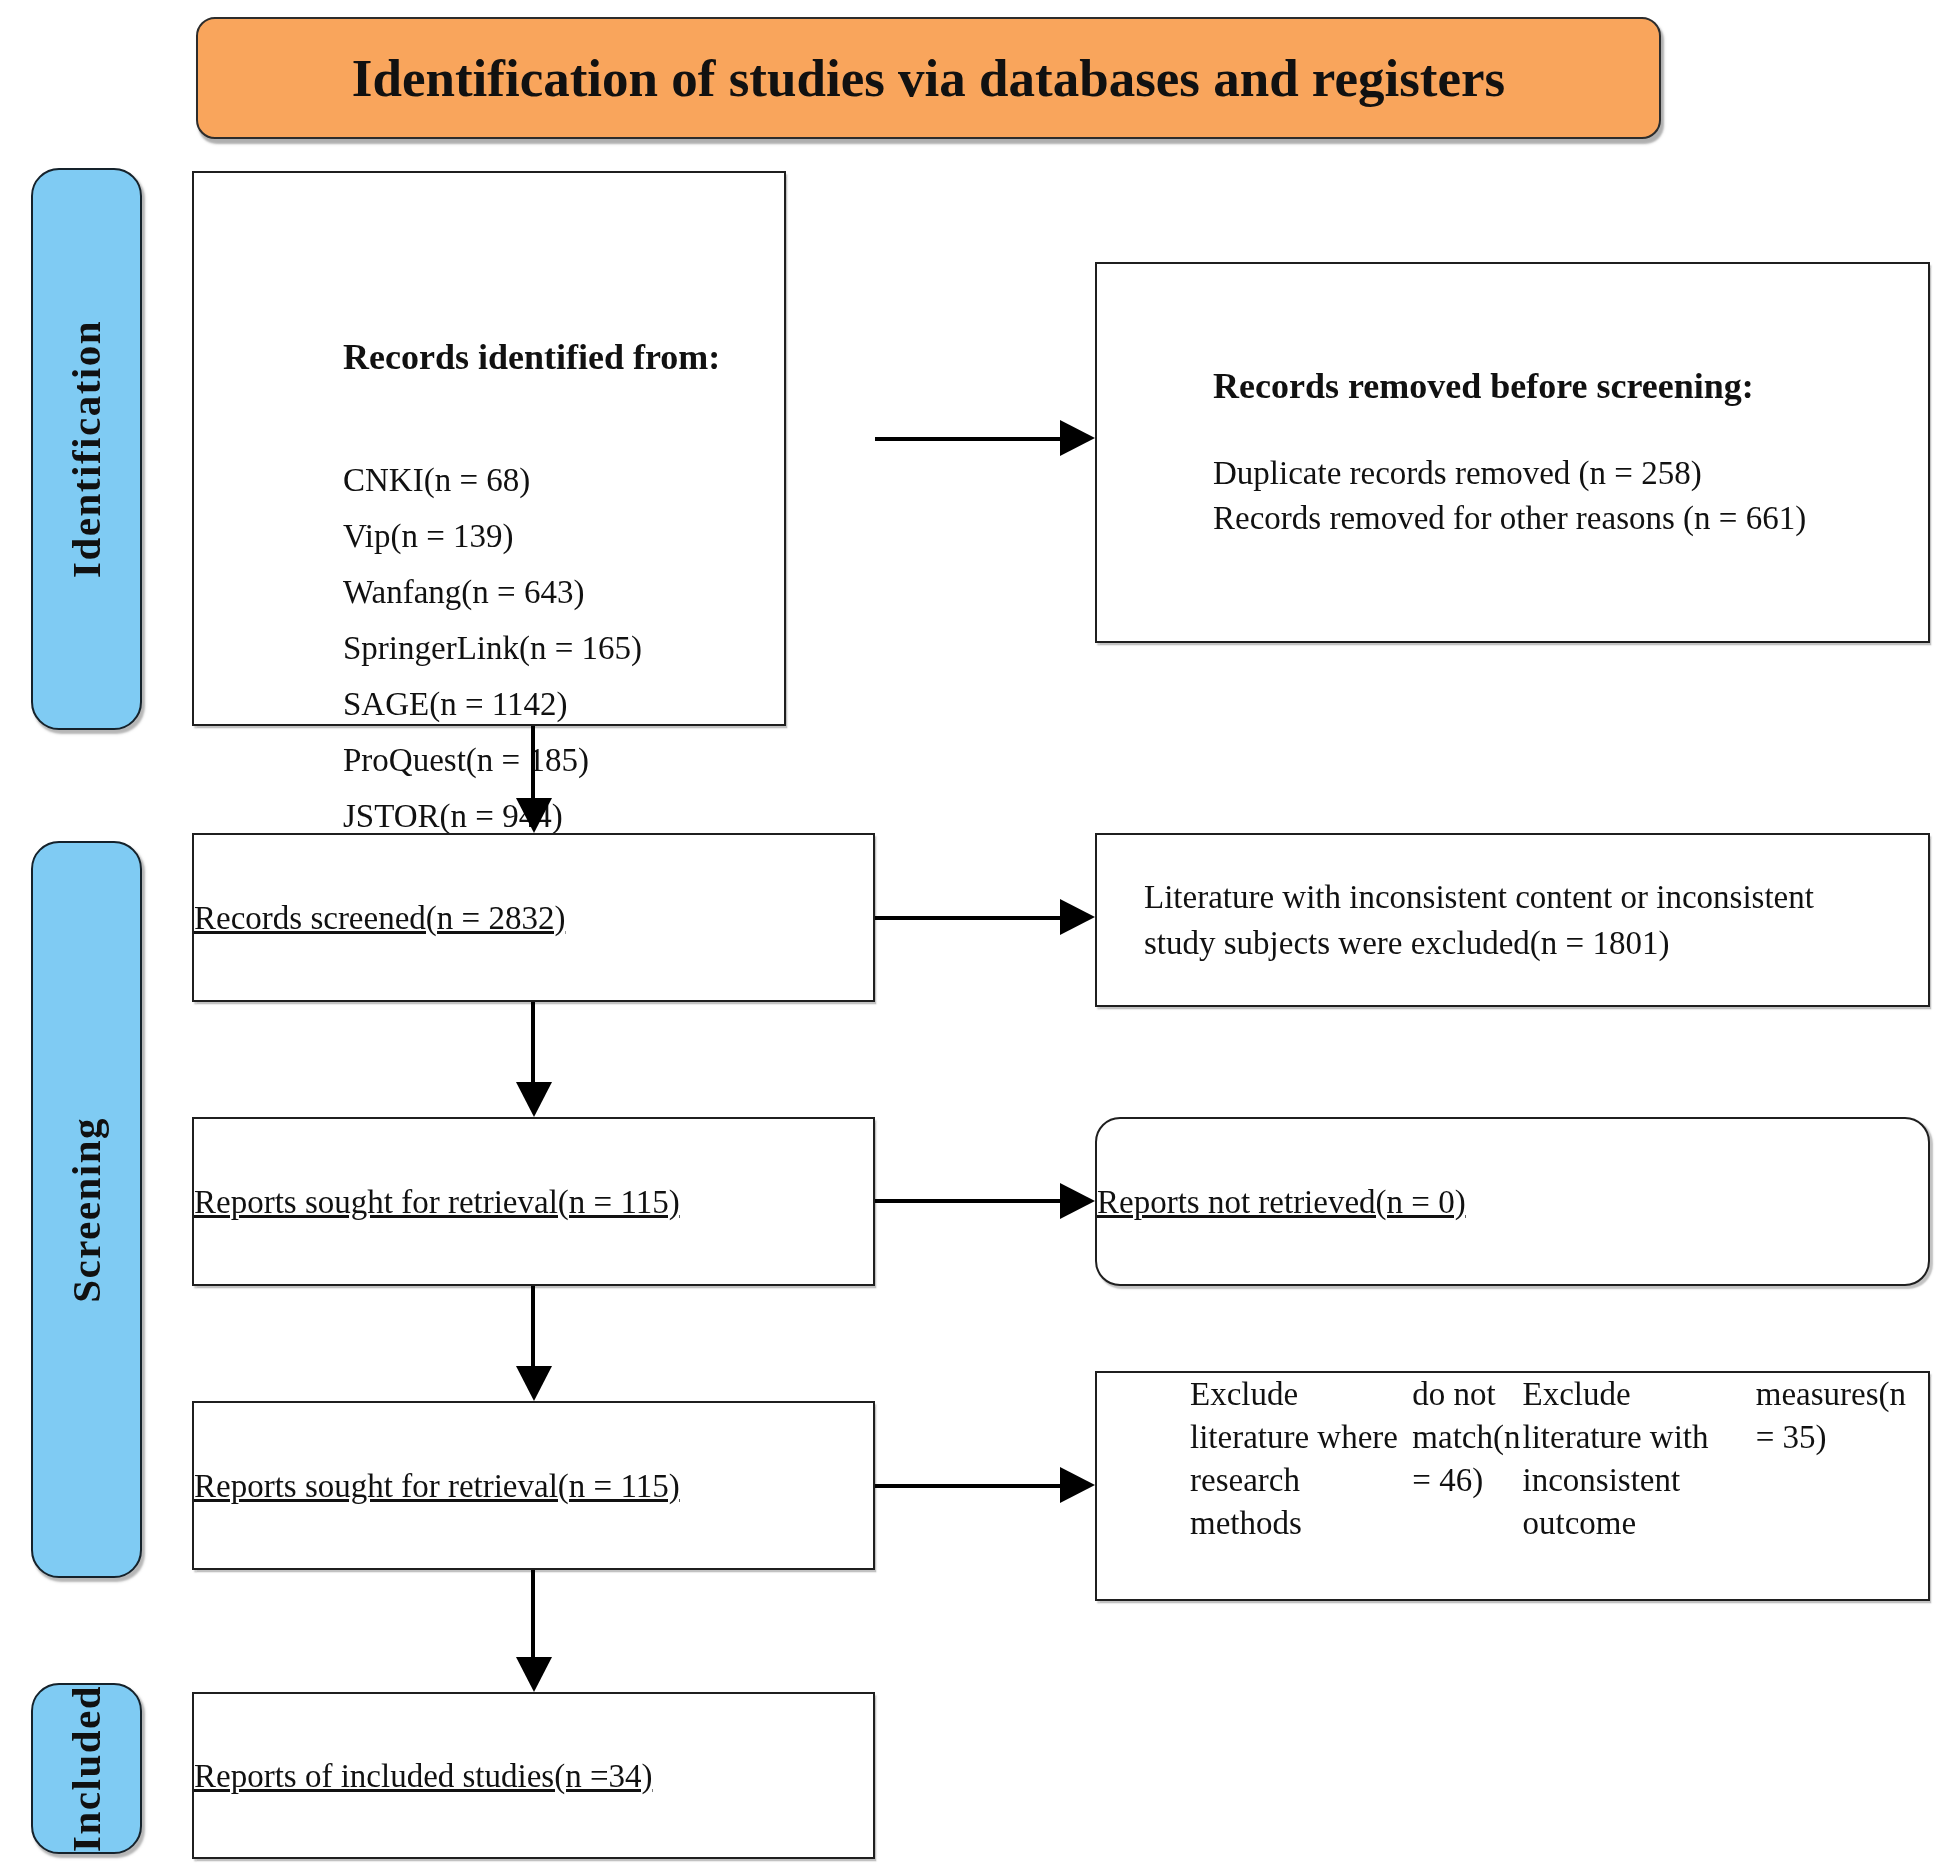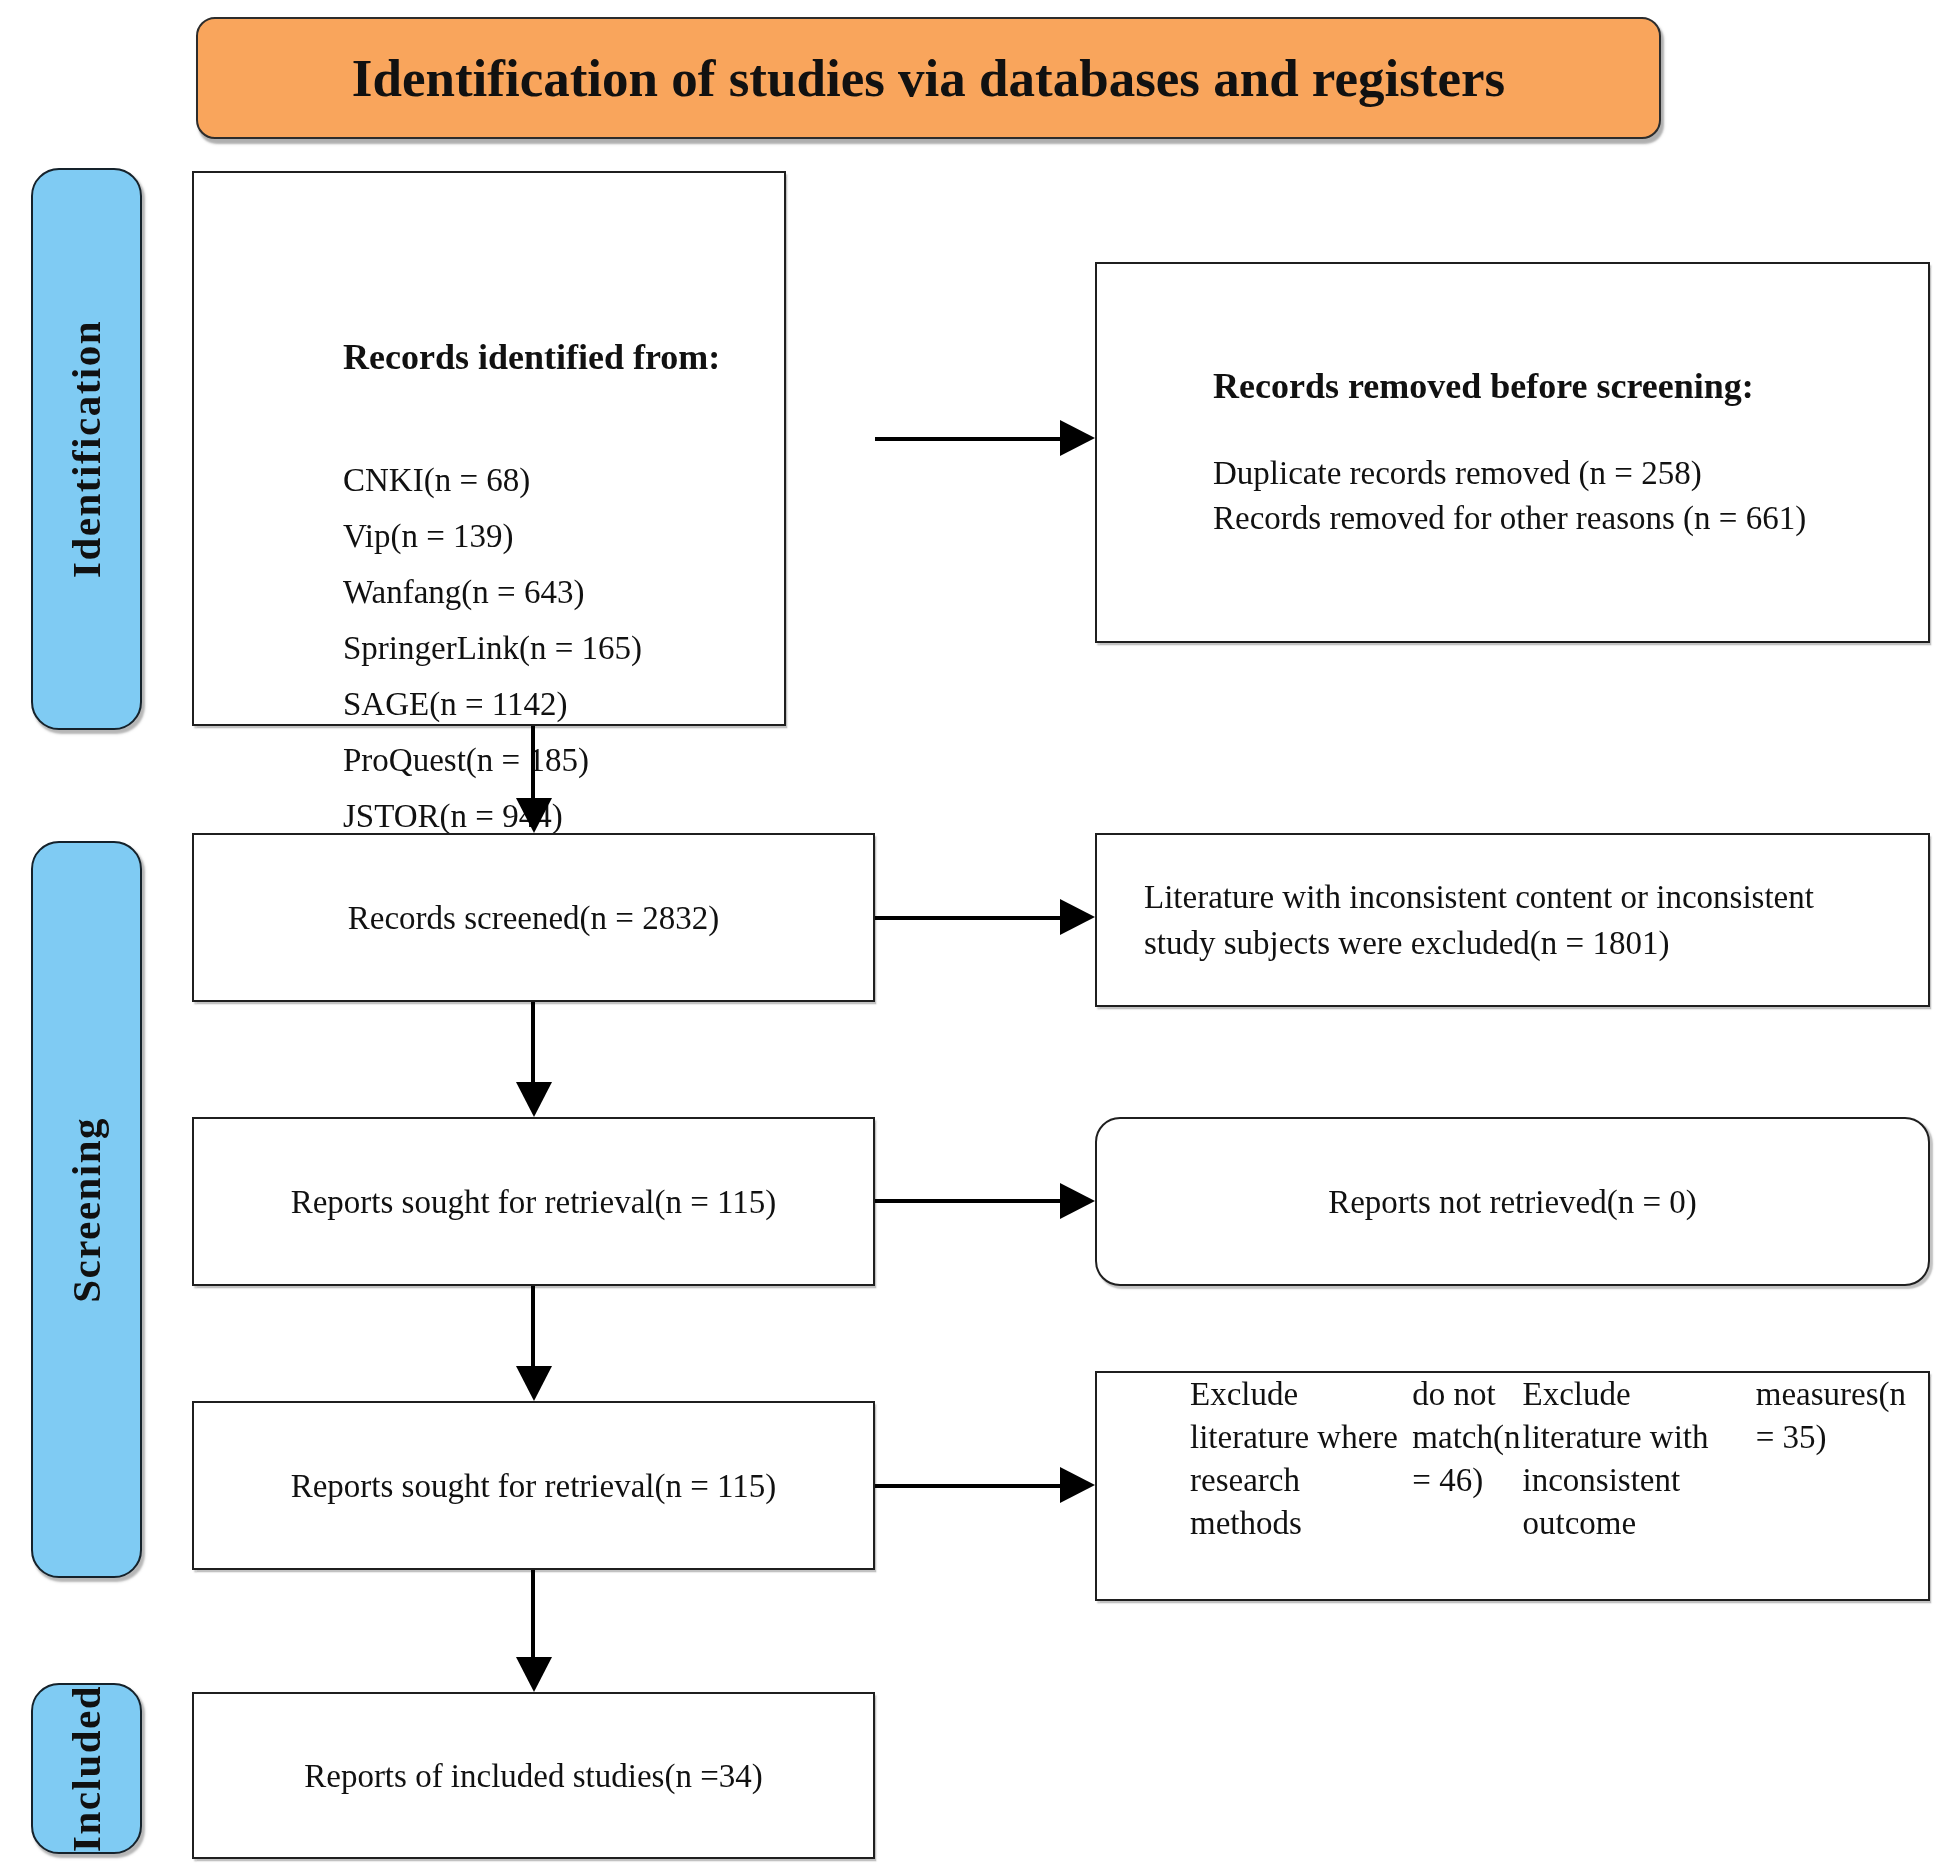--- a/index.html
+++ b/index.html
@@ -36,21 +36,21 @@
   .stage-included{top:1683px;height:167px;}
 
   
   .fbox{
     position:absolute;background:#fff;
     border:2.9px solid #1f1f1f;
     box-shadow:2.2px 2.9px 1.5px rgba(120,120,120,.45);
     font-size:33px;line-height:46px;
     box-sizing:border-box;
   }
-  .fbox.center{display:flex;align-items:center;justify-content:center;text-align:center;}
+  .fbox.center{display:flex;align-items:center;justify-content:flex-start;text-align:center;text-decoration:underline;}
   .fbox .bold{font-weight:bold;font-size:36px;}
 
   .box-identified{left:192px;top:171px;width:594px;height:555px;padding:156px 22px 0 149px;line-height:56px;}
   .box-identified .bold{display:block;margin-bottom:67px;}
   .box-identified .db-line{display:block;}
 
   .box-removed{left:1095px;top:250px;width:835px;height:381px;display:flex;flex-direction:column;justify-content:center;padding:0 14px 0 116px;line-height:45px;margin-top:12px;}
   .box-removed .bold{display:block;margin-bottom:42px;}
 
   .box-screened{left:192px;top:833px;width:683px;height:169px;}

